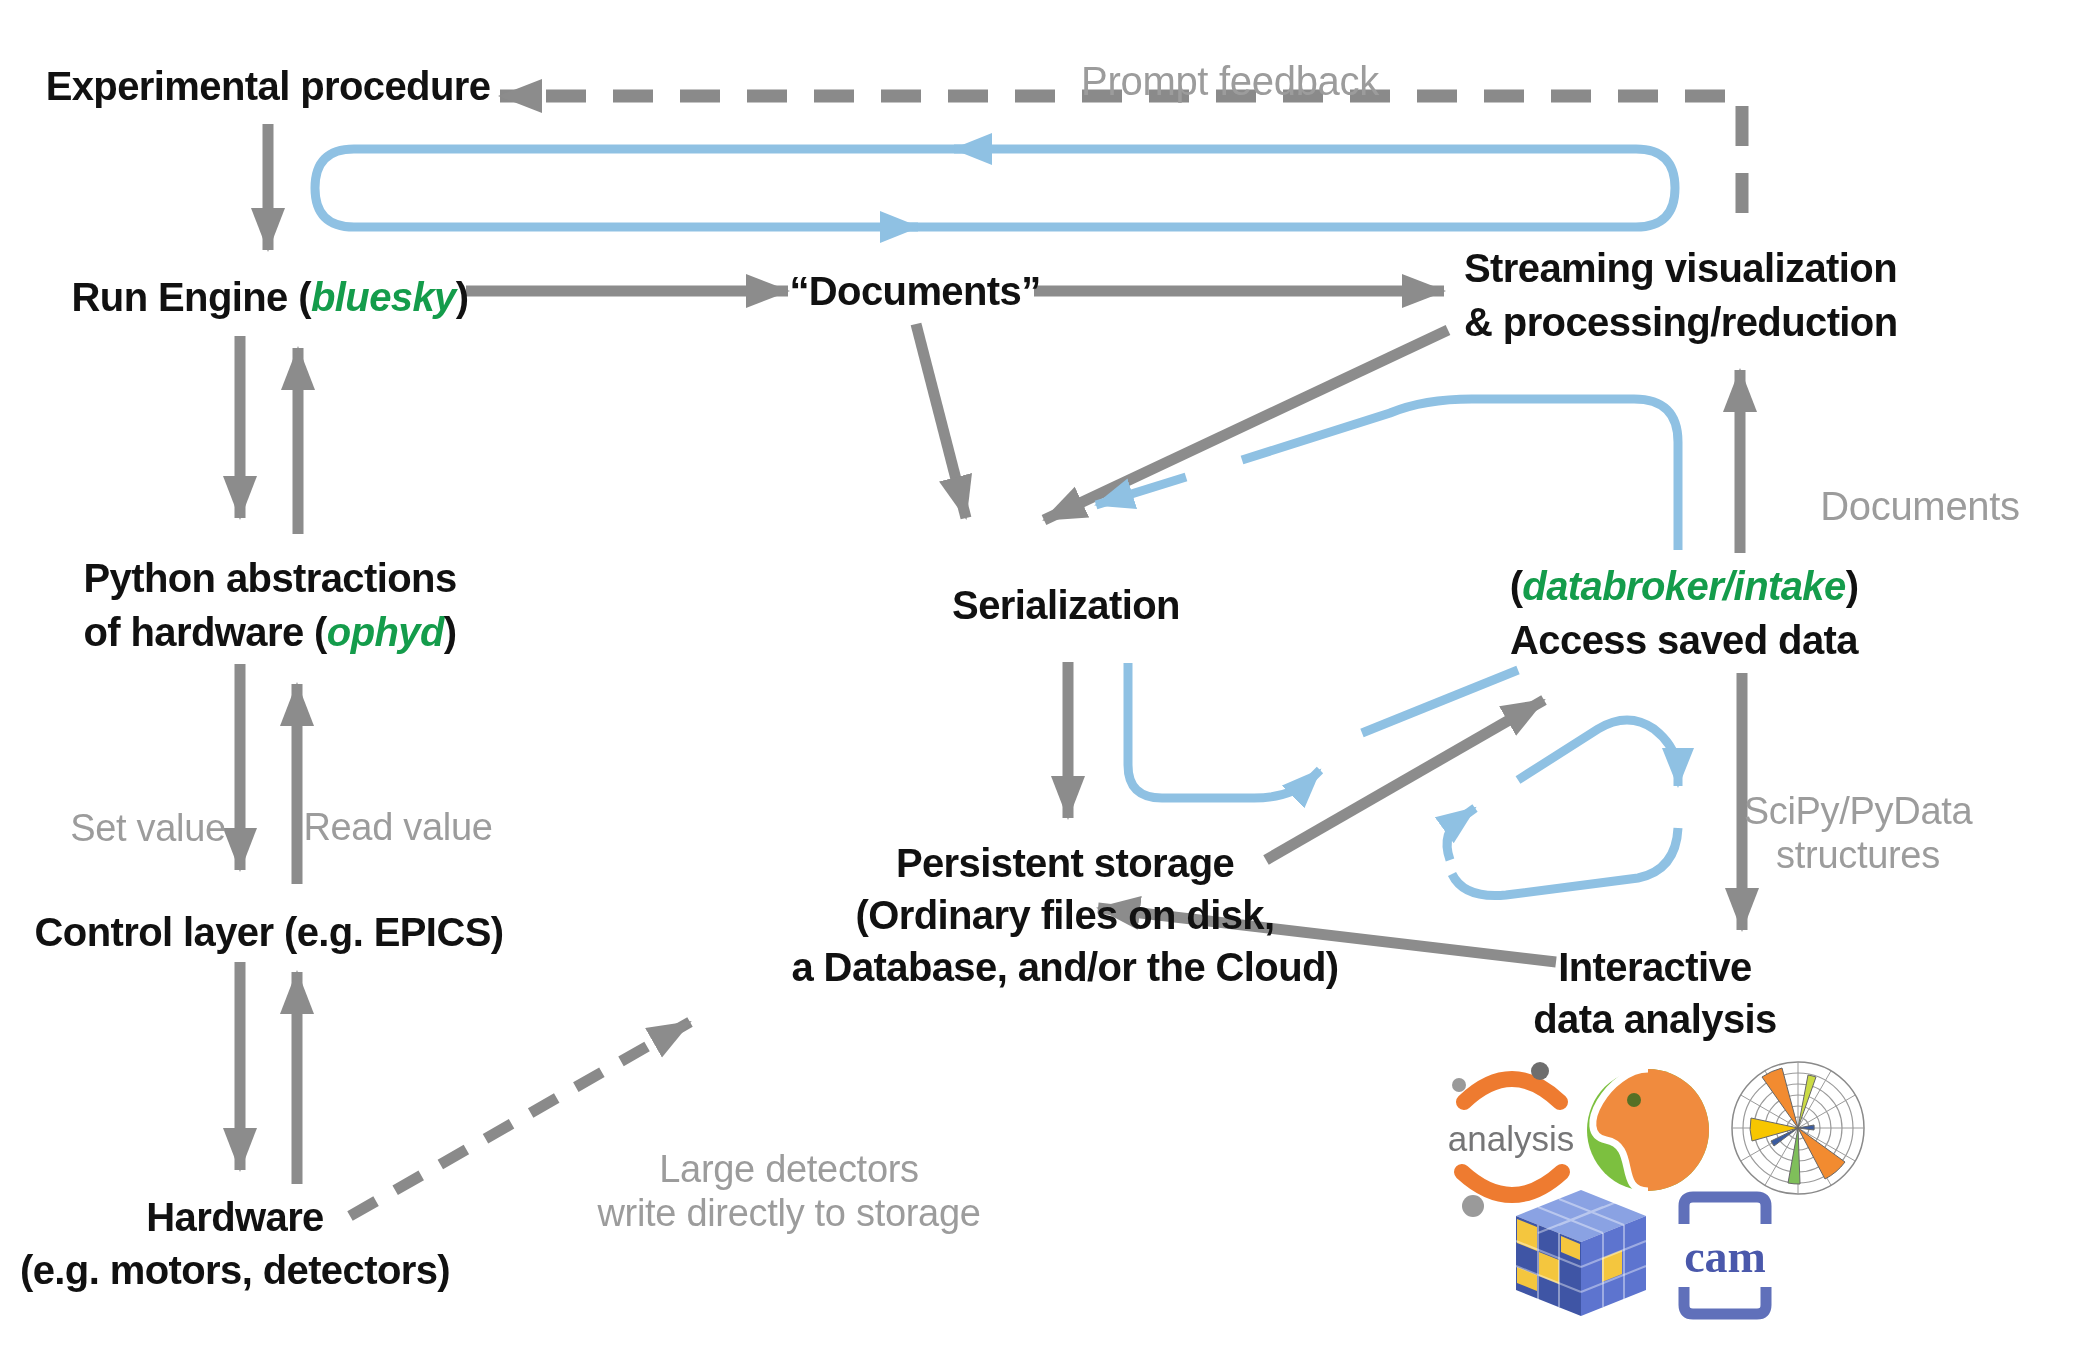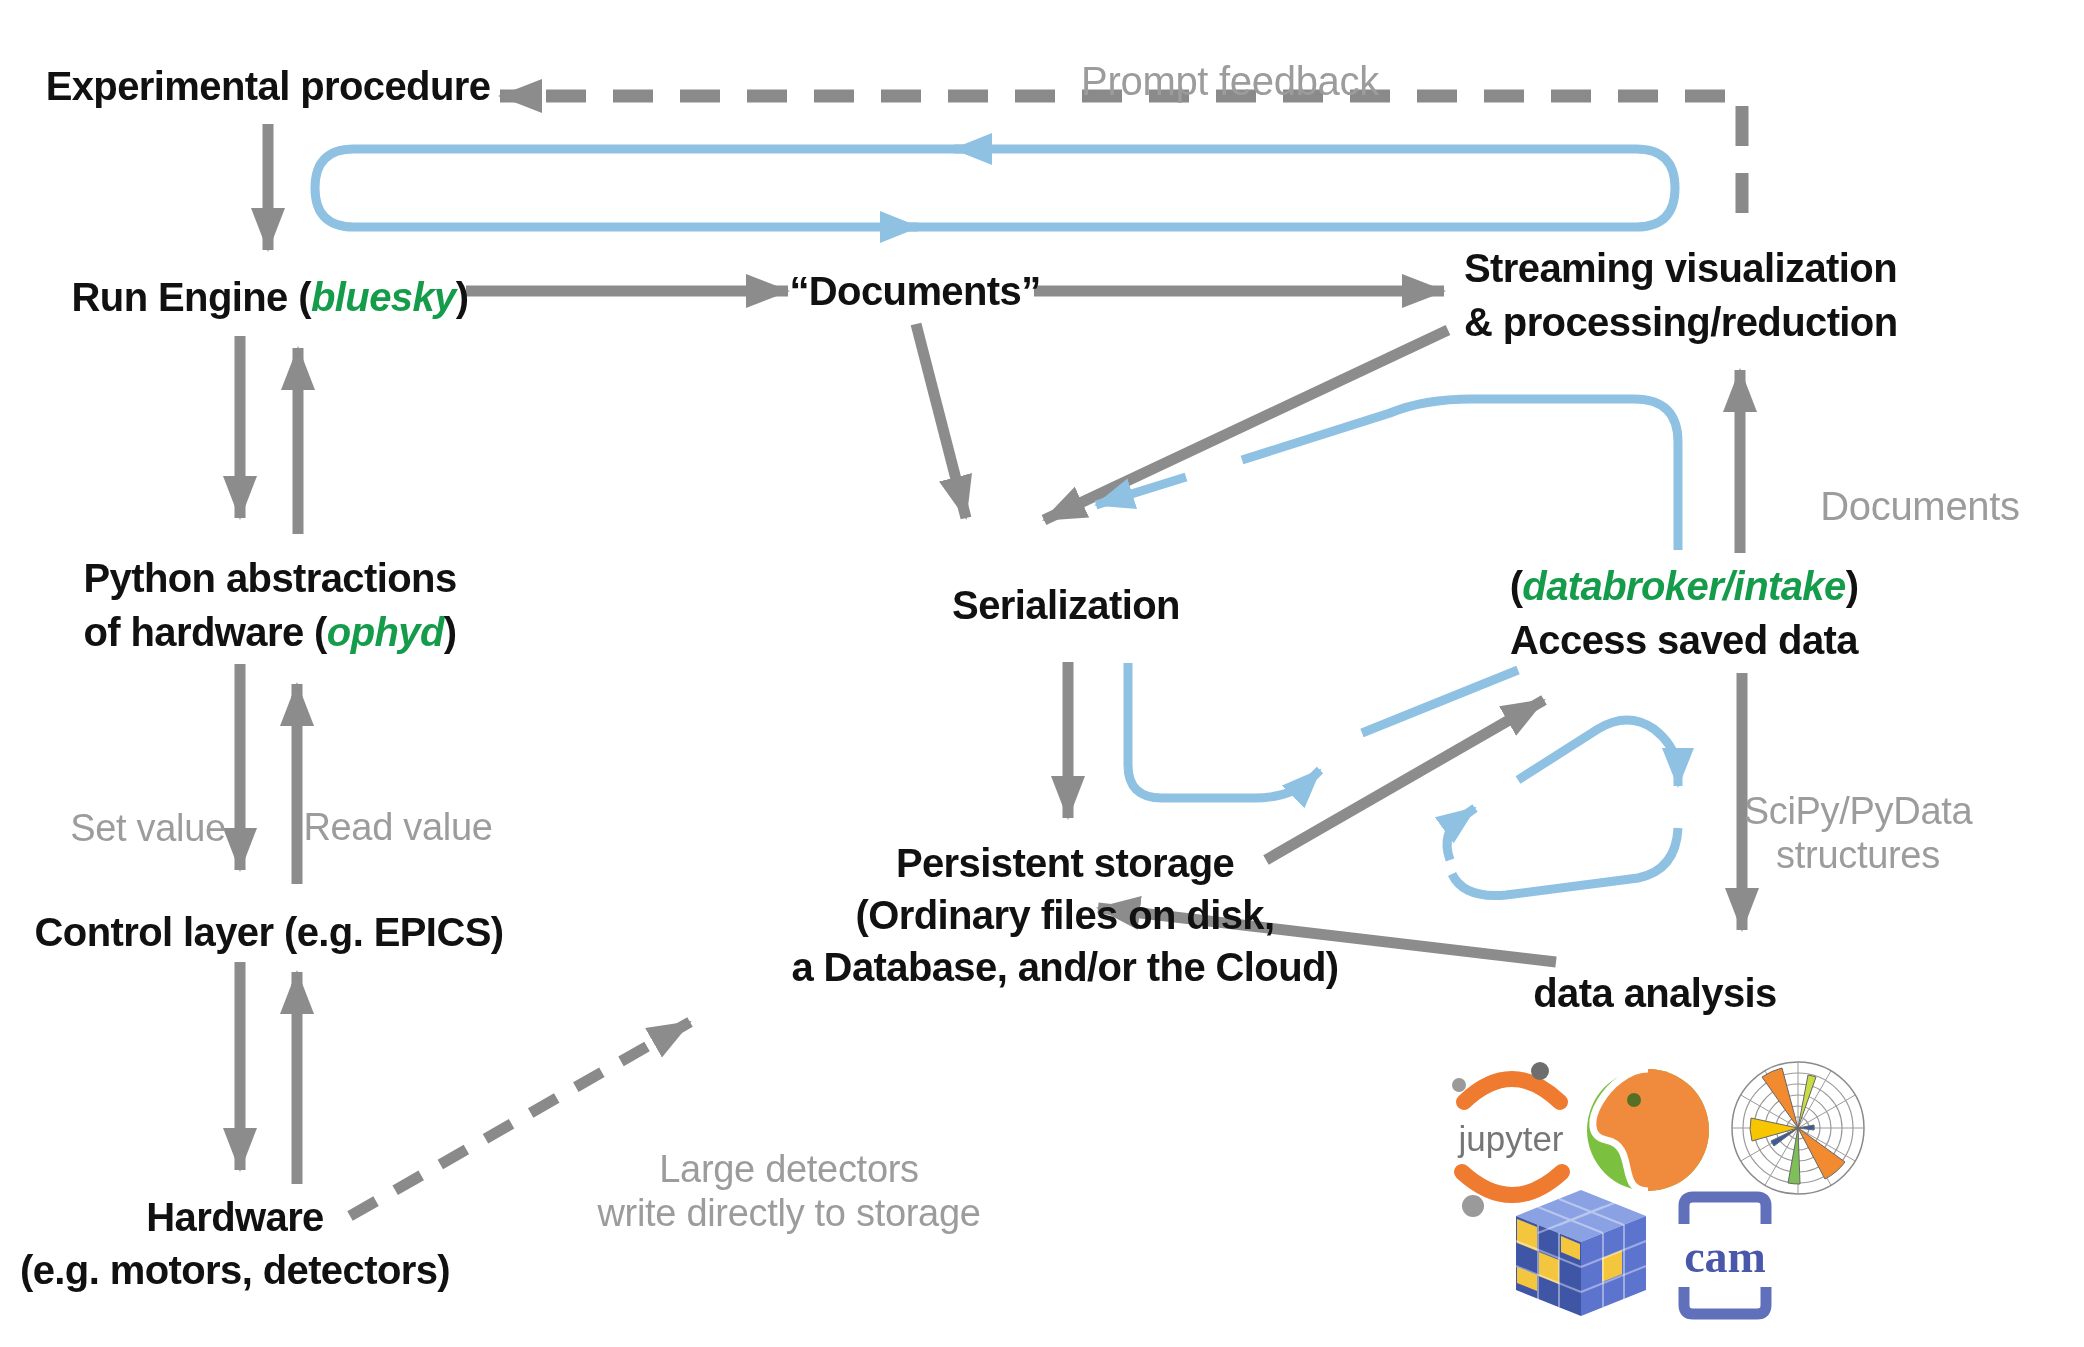--- a/index.html
+++ b/index.html
@@ -190,20 +190,21 @@
     <span>Control layer (e.g. EPICS)</span>
   </div>
 
   <div class="node" style="left:1065px;top:915px;line-height:52px">
     <div>Persistent storage</div>
     <div>(Ordinary files on disk,</div>
     <div>a Database, and/or the Cloud)</div>
   </div>
 
   <div class="node" style="left:1655px;top:993px;line-height:52px">
+    <div>Interactive</div>
     <div>data analysis</div>
   </div>
 
   <div class="node" style="left:235px;top:1244px;line-height:53px">
     <div>Hardware</div>
     <div>(e.g. motors, detectors)</div>
   </div>
 
   <div class="glabel" style="left:1230px;top:46px;font-size:40px">Prompt feedback</div>
   <div class="glabel" style="left:1920px;top:471px;font-size:40px">Documents</div>
@@ -211,16 +212,16 @@
   <div class="glabel" style="left:398px;top:792px">Read value</div>
   <div class="glabel" style="left:1858px;top:798px">
     <div>SciPy/PyData</div>
     <div>structures</div>
   </div>
   <div class="glabel" style="left:789px;top:1156px">
     <div>Large detectors</div>
     <div>write directly to storage</div>
   </div>
 
-  <div class="jupyter-word" style="left:1511px;top:1139px">jupyter</div>
+  <div class="jupyter-word" style="left:1511px;top:1139px">analysis</div>
   <div class="cam-word" style="left:1725px;top:1256px">cam</div>
 
 </div>
 
 </body></html>

